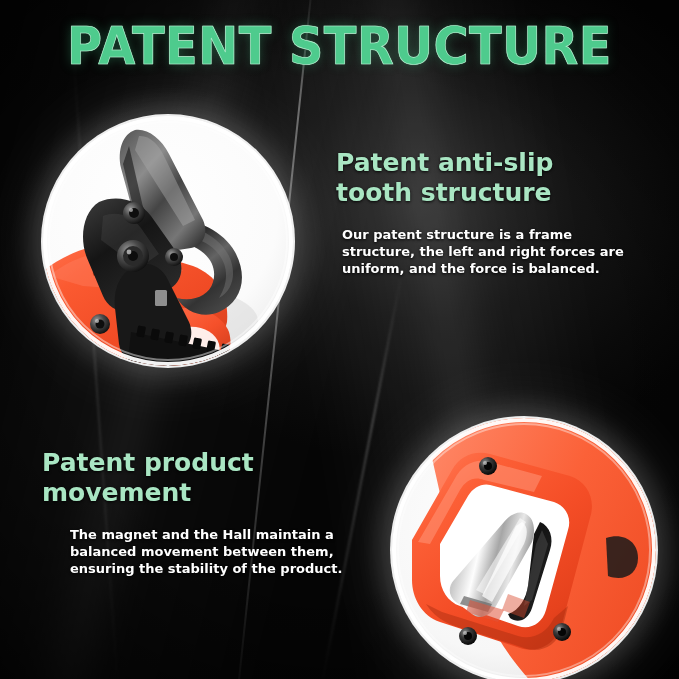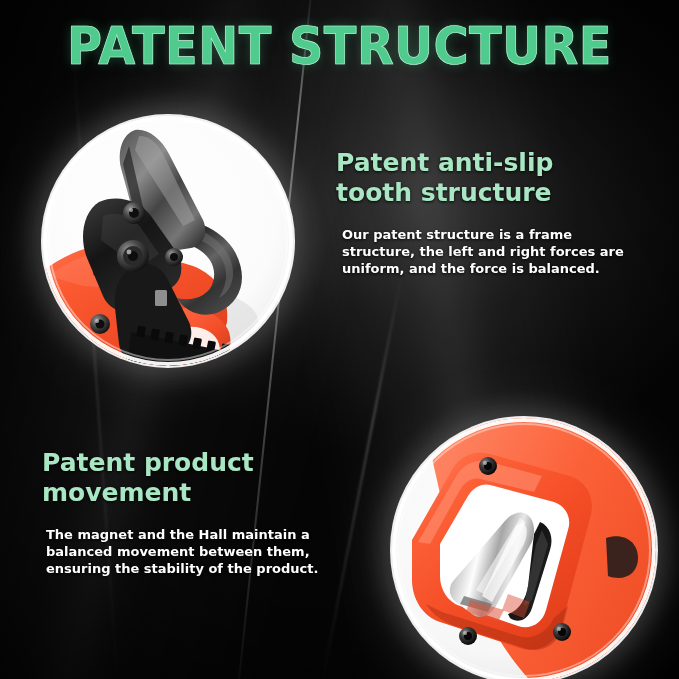--- a/index.html
+++ b/index.html
@@ -152,21 +152,21 @@
     top: 148px;
     width: 310px;
   }
   .block-top-right .body-copy { padding-left: 6px; }
 
   .block-bottom-left {
     left: 42px;
     top: 448px;
     width: 312px;
   }
-  .block-bottom-left .body-copy { padding-left: 4px; }
+  .block-bottom-left .body-copy { padding-left: 4px; margin-left: 24px; }
 
   
   .photo-circle {
     position: absolute;
     border-radius: 50%;
     overflow: hidden;
     background: #f2f2f2;
     box-shadow:
       0 0 0 2px rgba(255,255,255,0.92),
       0 0 26px 10px rgba(255,255,255,0.17),

